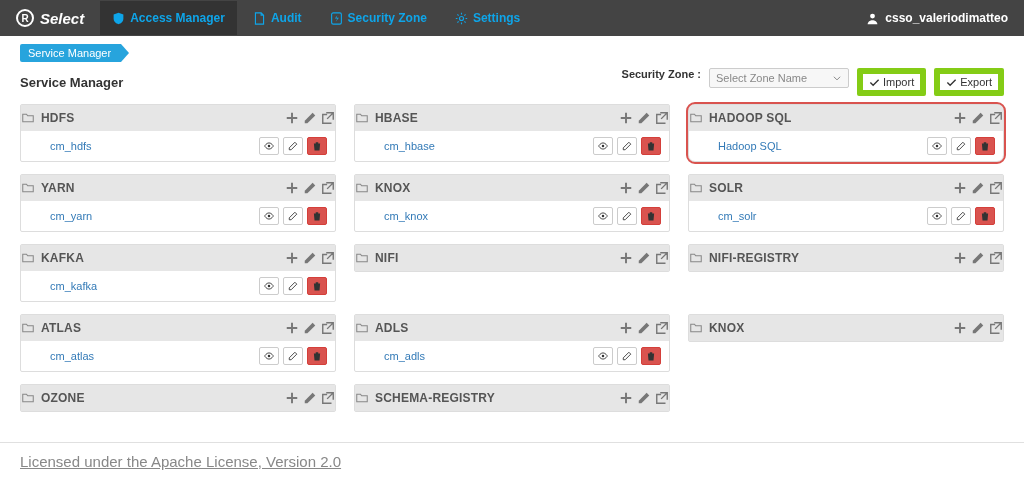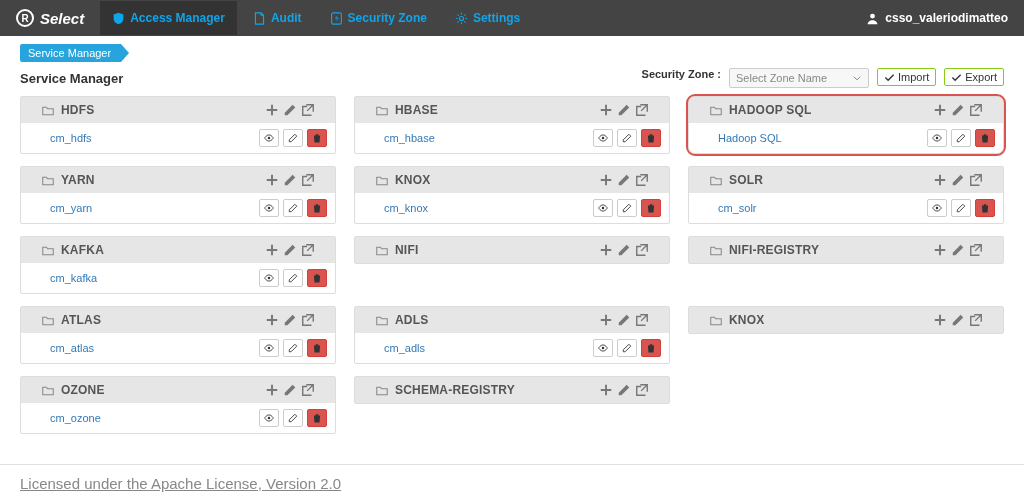--- a/index.html
+++ b/index.html
@@ -16,27 +16,27 @@
 
 .crumbbar { padding: 8px 20px 2px; }
 .crumb { display: inline-block; background: #27a4dd; color: #fff; font-size: 11px; padding: 3px 10px 3px 8px; position: relative; border-radius: 2px 0 0 2px; }
 .crumb::after { content:""; position: absolute; right: -8px; top: 0; border-top: 9px solid transparent; border-bottom: 9px solid transparent; border-left: 8px solid #27a4dd; }
 
 .subhead { display: flex; justify-content: space-between; align-items: center; padding: 4px 20px 8px; }
 .subhead h2 { font-size: 13px; font-weight: bold; }
 .subhead-right { display: flex; align-items: flex-start; gap: 8px; font-size: 11px; }
 .zone-label { font-weight: bold; }
 .zone-select { display:flex; align-items:center; justify-content:space-between; border: 1px solid #ccc; background:#f7f7f7; padding: 3px 6px; width: 140px; color:#888; border-radius:2px; cursor:pointer; font-size:11px;}
-.iobtn { border: 1px solid #84cc16; background: #fff; padding: 2px 6px; border-radius: 2px; display: flex; align-items: center; gap: 3px; cursor: pointer; font-size: 11px; }
+.iobtn { border: 6px solid #84cc16; background: #fff; padding: 2px 6px; border-radius: 2px; display: flex; align-items: center; gap: 3px; cursor: pointer; font-size: 11px; }
 .iobtn svg { width: 11px; height: 11px; }
 
 .grid { display: grid; grid-template-columns: repeat(3, 1fr); gap: 12px 18px; padding: 0 20px 20px; align-items: start; }
 .card { border: 1px solid #ddd; border-radius: 2px; }
 .card.hl { outline: 2px solid #d9534f; outline-offset: 0; border-radius: 7px; }
-.card-head { background: #e6e6e6; display: flex; align-items: flex-end; padding: 6px 20px; gap: 6px; }
+.card-head { background: #e6e6e6; display: flex; align-items: center; padding: 6px 0; gap: 6px; }
 .card-title { font-weight: bold; color: #555; font-size: 12px; letter-spacing: 0.2px; flex: 1; }
 .head-actions { display: flex; gap: 4px; color: #777; }
 .hact { width: 14px; height: 14px; cursor: pointer; display:inline-flex; align-items:center; justify-content:center; }
 .card-body { padding: 6px 8px; display: flex; align-items: center; justify-content: space-between; min-height: 30px; }
 .svc-link { color: #337ab7; cursor: pointer; font-size: 11px; margin-left: 21px; }
 .row-actions { display: flex; gap: 4px; }
 .rbtn { width: 20px; height: 18px; border: 1px solid #ccc; border-radius: 2px; background: #fff; display:flex; align-items:center; justify-content:center; cursor:pointer; }
 .rbtn.del { background: #d9534f; border-color: #d43f3a; }
 .rbtn svg { width: 10px; height: 10px; }
 .rbtn.del svg { fill: #fff; }
@@ -676,40 +676,20 @@
               <use href="#i-edit"></use>
             </svg>
           </span>
           <span class="hact">
             <svg viewBox="0 0 16 16">
               <use href="#i-ext"></use>
             </svg>
           </span>
         </span>
       </div>
-      <div class="card-body">
-        <span class="svc-link">cm_ozone</span>
-        <span class="row-actions">
-          <span class="rbtn">
-            <svg viewBox="0 0 16 16">
-              <use href="#i-eye"></use>
-            </svg>
-          </span>
-          <span class="rbtn">
-            <svg viewBox="0 0 16 16">
-              <use href="#i-pencil"></use>
-            </svg>
-          </span>
-          <span class="rbtn del">
-            <svg viewBox="0 0 16 16">
-              <use href="#i-trash"></use>
-            </svg>
-          </span>
-        </span>
-      </div>
     </div>
     <div class="card">
       <div class="card-head">
         <svg class="ico-folder" viewBox="0 0 16 16">
           <use href="#i-folder"></use>
         </svg>
         <span class="card-title">SCHEMA-REGISTRY</span>
         <span class="head-actions">
           <span class="hact">
             <svg viewBox="0 0 16 16">

